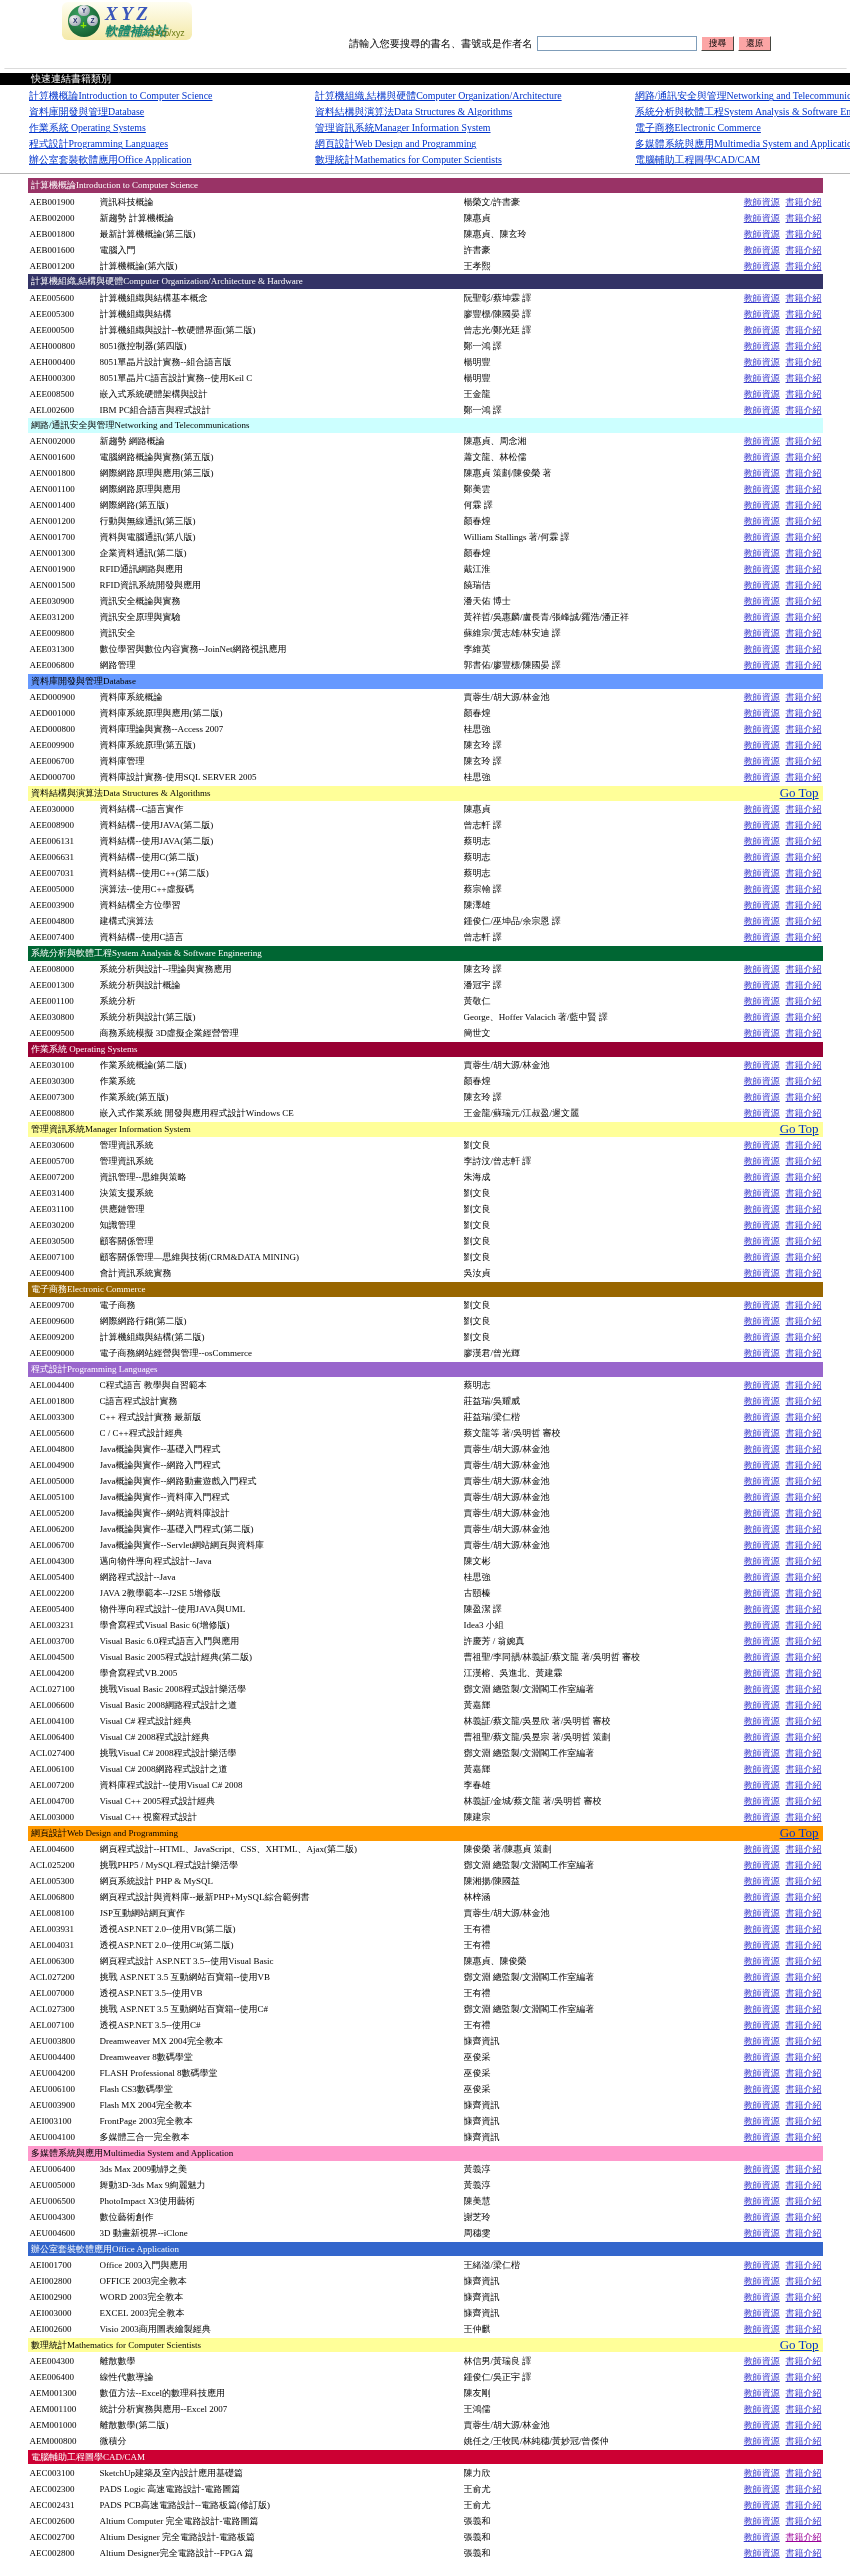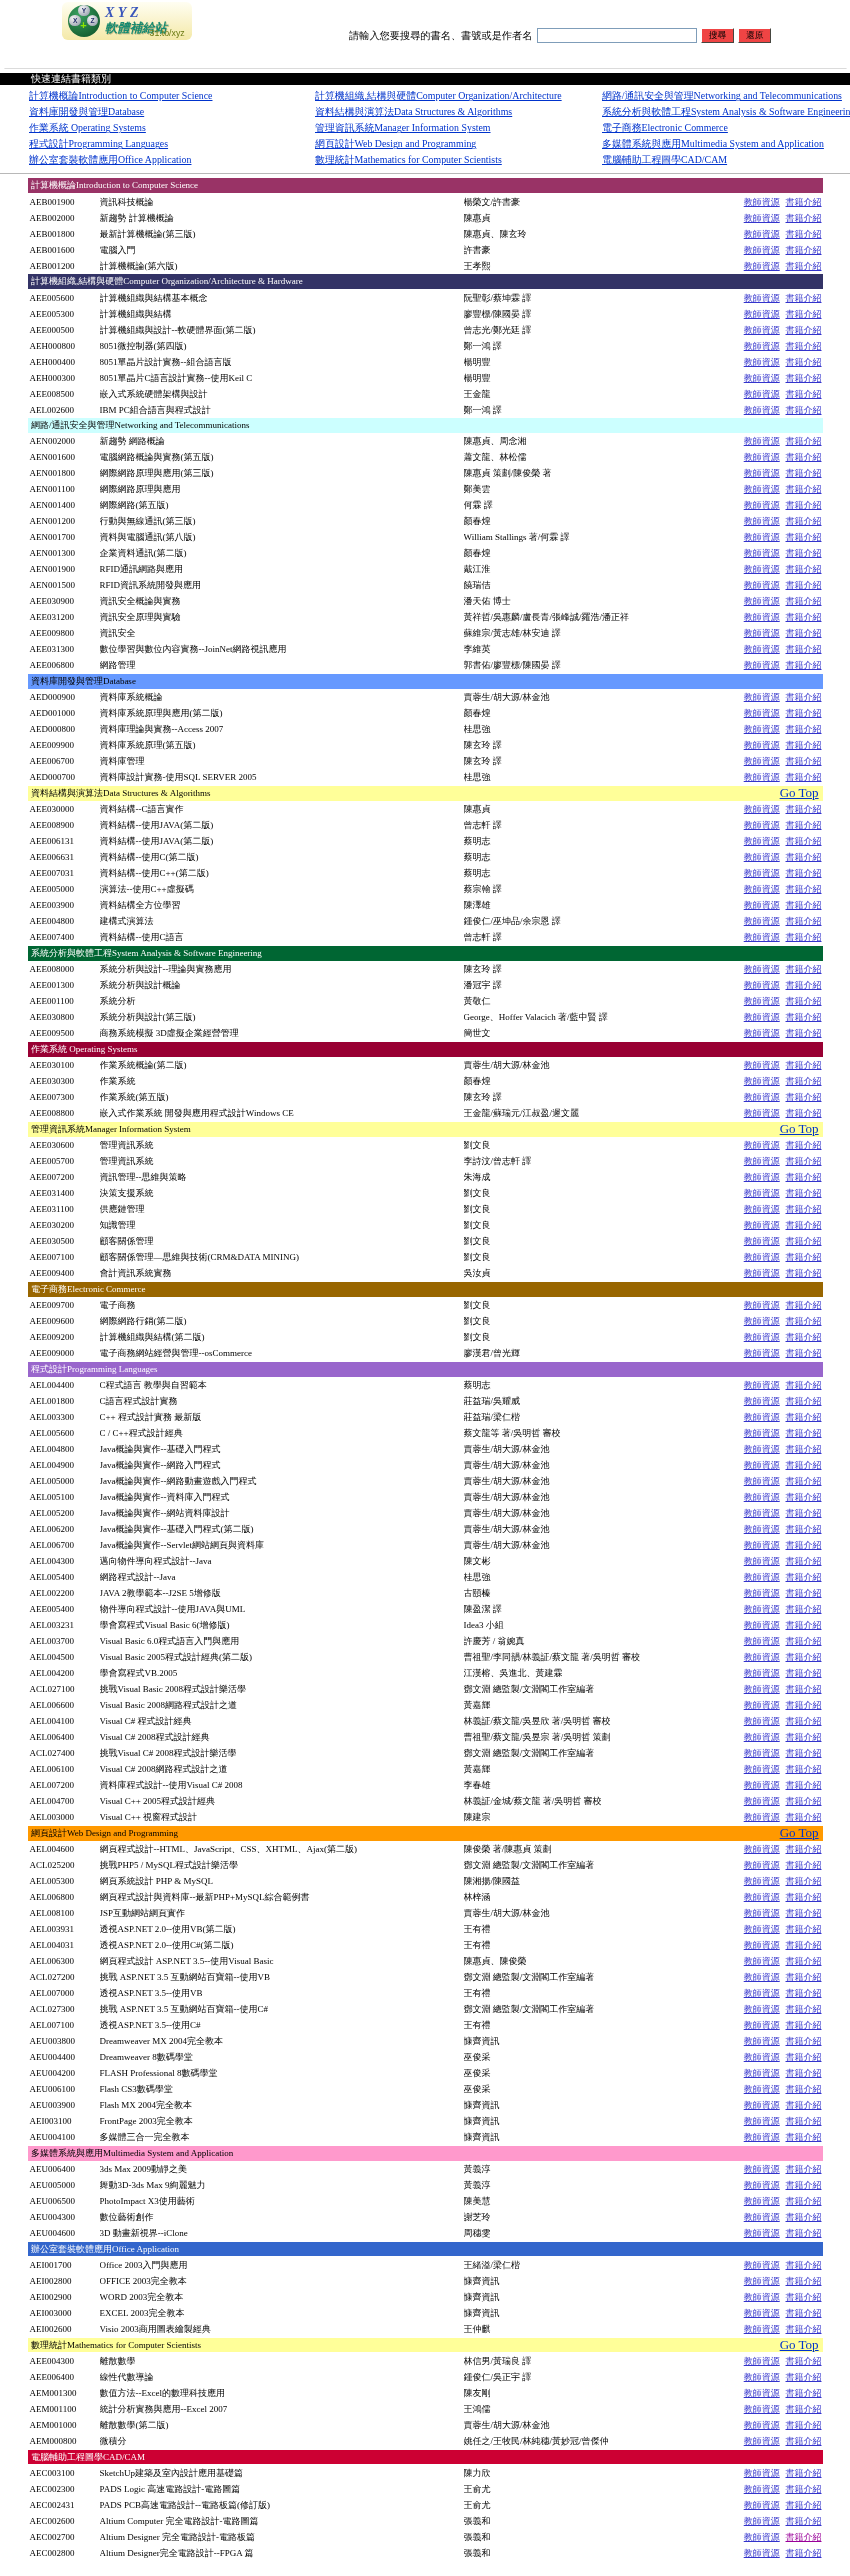--- a/index.html
+++ b/index.html
@@ -10,38 +10,38 @@
         background:linear-gradient(180deg,#FFFEF2,#F4E9A8);border-radius:5.8px;
         display:flex;align-items:center;gap:5.1px;padding:2.2px 5.8px;cursor:pointer;}
   .globe{width:32px;height:32px;border-radius:50%;flex:0 0 auto;position:relative;
          background:radial-gradient(circle at 35% 30%,#3AA060,#0A4D24);}
   .sph{position:absolute;width:11.7px;height:11.7px;border-radius:50%;
        background:radial-gradient(circle at 35% 30%,#F4F4F4,#8A93A3);
        color:#24306B;font:700 6.6px "Liberation Sans",sans-serif;
        display:flex;align-items:center;justify-content:center;}
   .sph.s0{left:1.5px;top:10.2px}.sph.s1{left:10.2px;top:0}.sph.s2{right:1.5px;top:10.2px}
   .plus{position:absolute;left:12.4px;top:14.6px;color:#8CE600;font:700 11px "Liberation Sans",sans-serif;}
-  .logo-xyz{font-style:italic;font-weight:900;font-size:14px;color:#3A56BB;letter-spacing:3.6px;line-height:1;}
+  .logo-xyz{font-style:italic;font-weight:900;font-size:19px;color:#3A56BB;letter-spacing:3.6px;line-height:1;}
   .logo-cn{font-style:italic;font-weight:700;font-size:12.4px;color:#178A70;line-height:1;margin-top:2.2px;
            text-shadow:0.7px 0.7px 0 #C9BE85;}
   .logo-url{position:absolute;right:7.3px;bottom:1.5px;font:8.8px "Liberation Sans",sans-serif;color:#6B7A13;}
   .page-title{position:absolute;left:0;right:44px;top:5.1px;text-align:center;
               font-size:15.3px;font-weight:bold;color:#3A6BA8;}
   .search-row{position:absolute;top:28px;left:349px;display:flex;align-items:flex-end;gap:4.4px;
               font-size:10.2px;white-space:nowrap;}
   .search-input{width:155px;height:13px;border:0.7px solid #7F9DB9;font-size:8.8px;padding:0 1.5px;}
-  .btn{font:8.8px "Liberation Sans",sans-serif;background:#ef4444;border:1.5px outset #FFF;
-       border-right-color:#9A9A8E;border-bottom-color:#9A9A8E;padding:0.7px 6.6px;cursor:pointer;}
+  .btn{font:8.8px "Liberation Sans",sans-serif;background:#fca5a5;border:1.5px outset #FFF;
+       border-right-color:#9A9A8E;border-bottom-color:#9A9A8E;padding:0.7px 6.6px;cursor:pointer;margin-top:8px;}
   
   .quickbar{background:#000;color:#FFF;font-size:10px;height:12.4px;line-height:12.4px;
             padding-left:31px;margin-top:1.5px;border-top:4.4px solid #FFF;box-shadow:0 -5.1px 0 -4.4px #CCC;}
   .nav{padding:3.6px 0 4.4px 29px;border-bottom:0.7px solid #B8B8B8;}
   .nav-row{display:flex;height:16px;line-height:16px;font-size:9.9px;white-space:nowrap;}
   .nav-cell{overflow:hidden;}
-  .nav-cell.c0{width:286px}.nav-cell.c1{width:287px}.nav-cell.c2{flex:1}
+  .nav-cell.c0{width:286px}.nav-cell.c1{width:320px}.nav-cell.c2{flex:1}
   .nav a{color:#0033CC;text-decoration:underline;cursor:pointer;}
   
   #catalog{margin:4.4px 0 10.2px 28px;width:795px;}
   .sec-bar{height:14.6px;line-height:14.6px;margin:0.7px 0;padding:0 4.4px 0 2.9px;box-sizing:border-box;
            font-size:9px;display:flex;justify-content:space-between;align-items:center;}
   .gotop{color:#0033CC;text-decoration:underline;font-size:13px;cursor:pointer;}
   .book-row{height:16px;line-height:16px;display:flex;font-size:9px;white-space:nowrap;}
   .col-code{width:70px;flex:0 0 auto;padding-left:1.5px;}
   .col-title{flex:1 1 auto;overflow:hidden;}
   .col-author{width:247px;flex:0 0 auto;overflow:hidden;}

